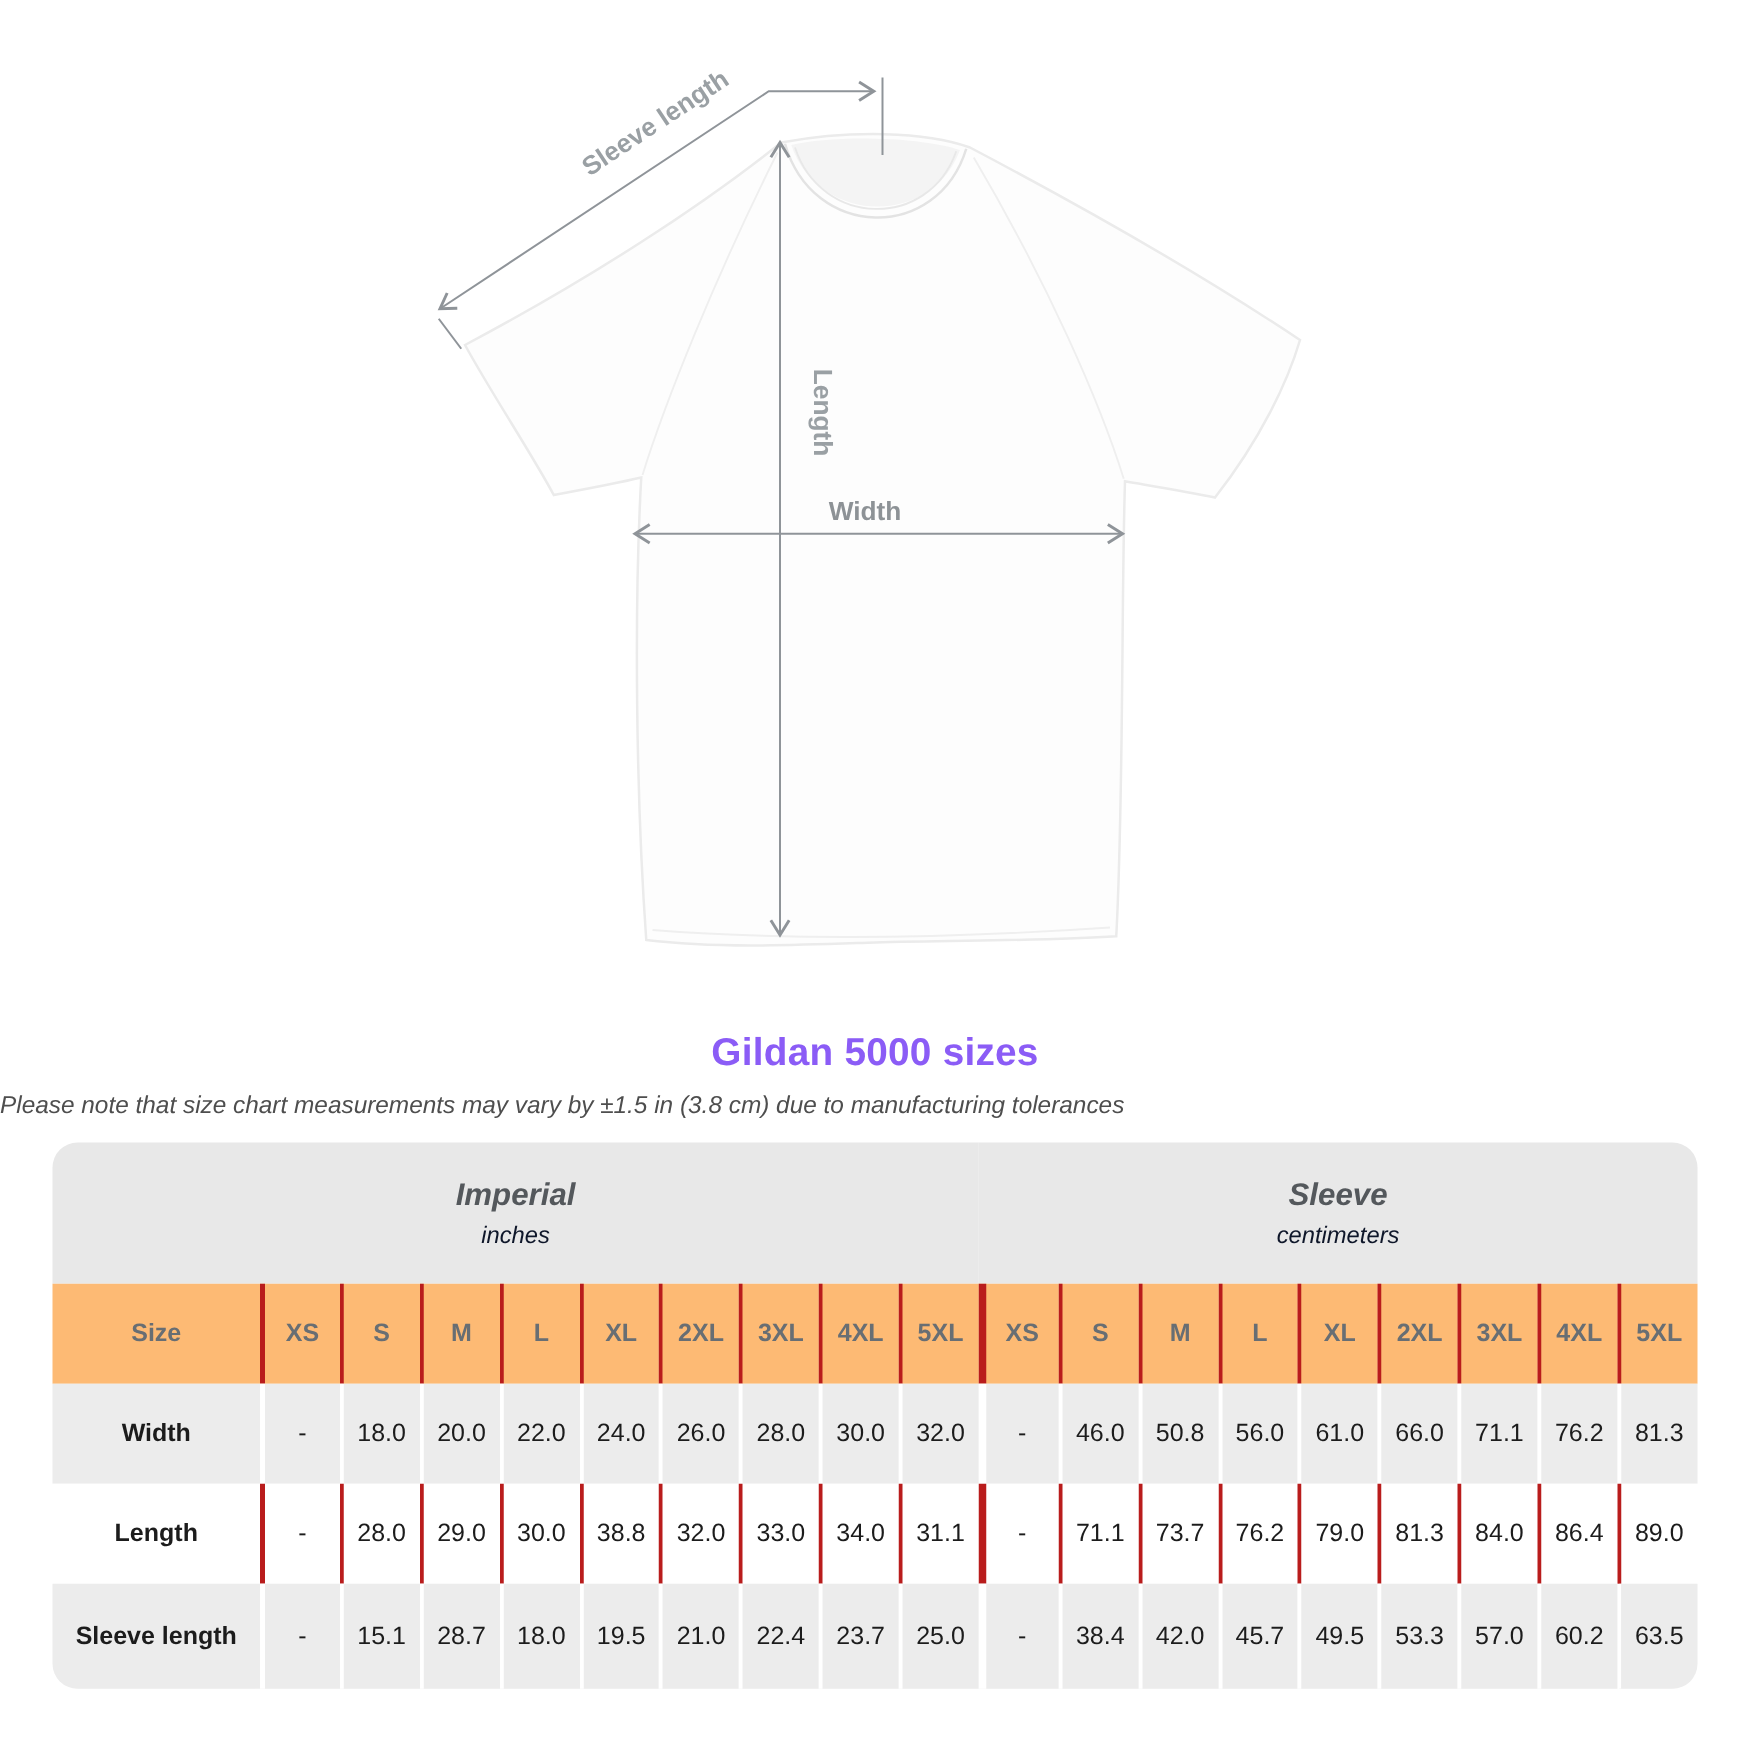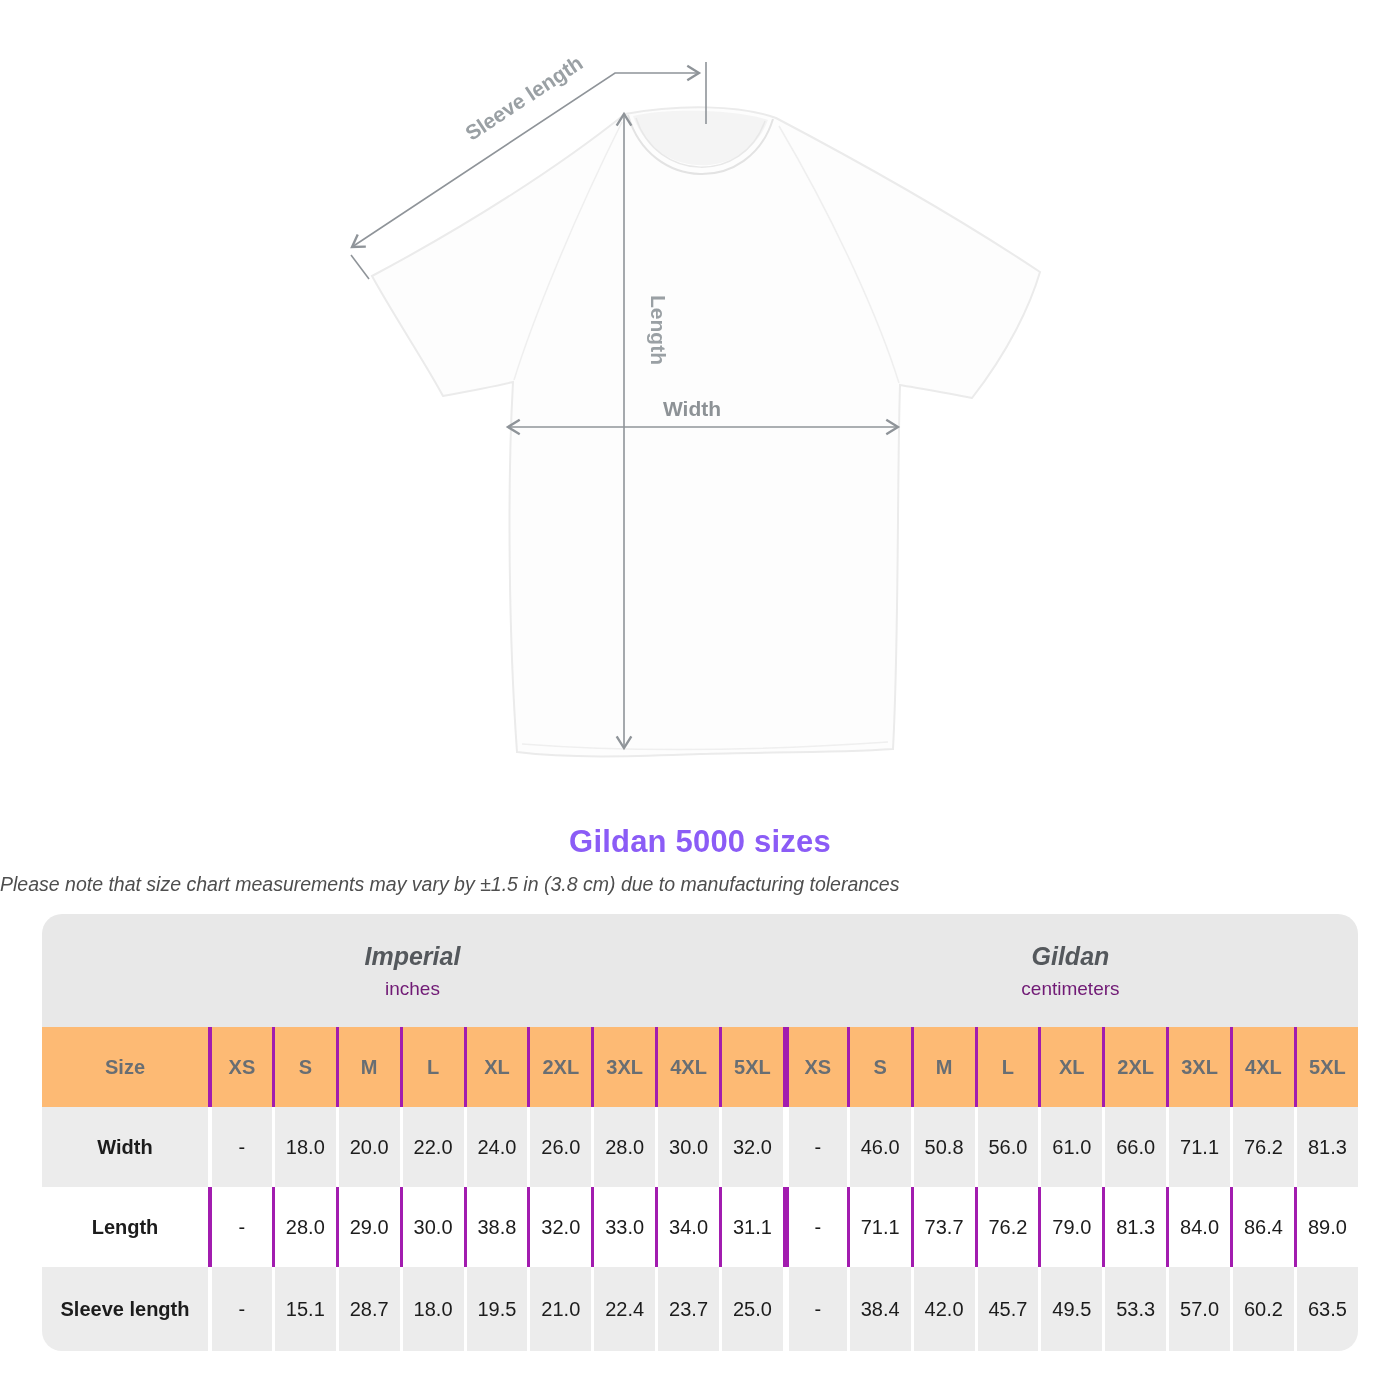--- a/index.html
+++ b/index.html
@@ -40,33 +40,33 @@
   }
   col.c-label { width: 166px; }
 
   td { padding: 0; text-align: center; vertical-align: middle; }
 
   
   .band { background: #e8e8e8; height: 113px; }
   .band-first { border-top-left-radius: 20px; }
   .band-last { border-top-right-radius: 20px; }
   .g-label { font-style: italic; font-weight: bold; font-size: 25px; color: #54585c; }
-  .g-unit  { font-size: 19px; color: #701a75; margin-top: 7px; }
+  .g-unit  { font-style: italic; font-size: 19px; color: #0f172a; margin-top: 7px; }
 
   
   tr.head-row td { height: 80px; background: #fdba74; font-weight: bold; font-size: 20px; color: #686e73; }
 
   
   tr.data-row td { height: 80px; font-size: 20px; color: #1c1c1c; }
   tr.gray td { background: #ececec; }
   tr.white td { background: #ffffff; }
   td.lbl { font-weight: bold; font-size: 20px; color: #60666b; }
 
   
-  tr.head-row td + td, tr.white td + td { border-left: 3px solid #a21caf; }
+  tr.head-row td + td, tr.white td + td { border-left: 3px solid #b91c1c; }
   tr.gray td + td { border-left: 3px solid #ffffff; }
   td.first-data { border-left-width: 4px !important; }
   td.group-start { border-left-width: 6px !important; }
 
   tr.last td { height: 84px; }
   tr.last td:first-child { border-bottom-left-radius: 20px; }
   tr.last td:last-child  { border-bottom-right-radius: 20px; }
 
   .dim-label { font-weight: bold; font-size: 21px; fill: #9aa0a4; }
 </style>
@@ -148,21 +148,21 @@
           <col>
           <col>
         </colgroup>
         <tbody>
           <tr>
             <td colspan="10" class="band band-first">
               <div class="g-label">Imperial</div>
               <div class="g-unit">inches</div>
             </td>
             <td colspan="9" class="band band-last">
-              <div class="g-label">Gildan</div>
+              <div class="g-label">Sleeve</div>
               <div class="g-unit">centimeters</div>
             </td>
           </tr>
           <tr class="head-row">
             <td class="lbl">Size</td>
             <td class="first-data">XS</td>
             <td>S</td>
             <td>M</td>
             <td>L</td>
             <td>XL</td>

